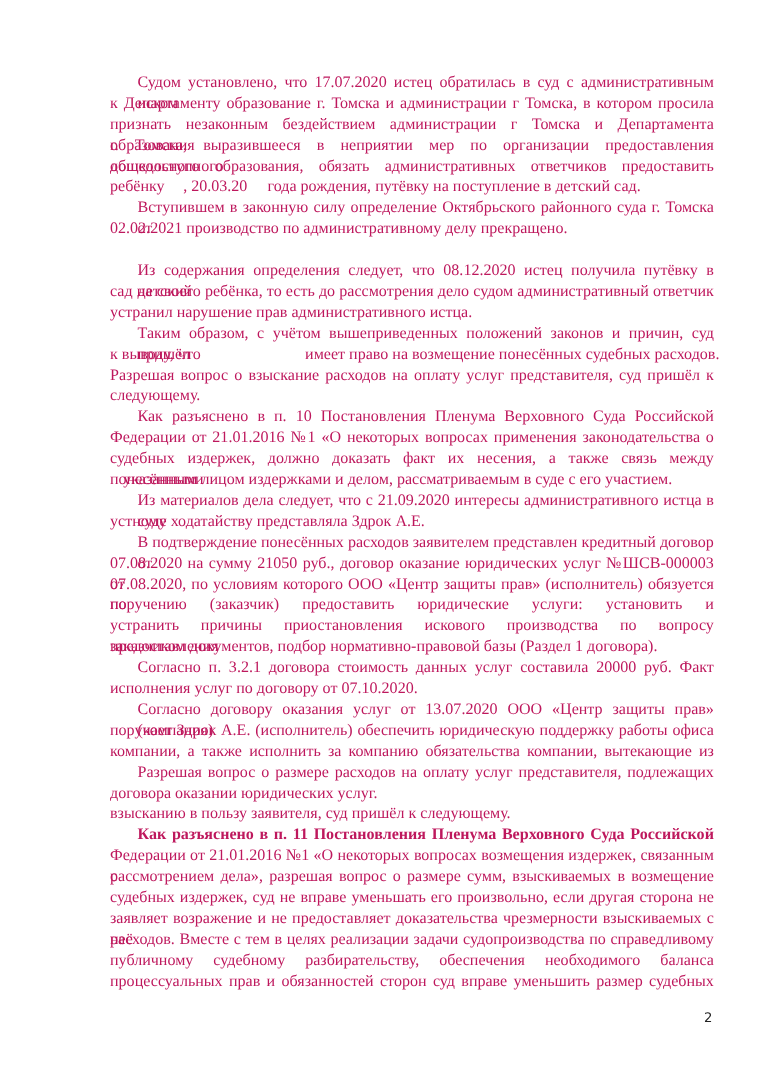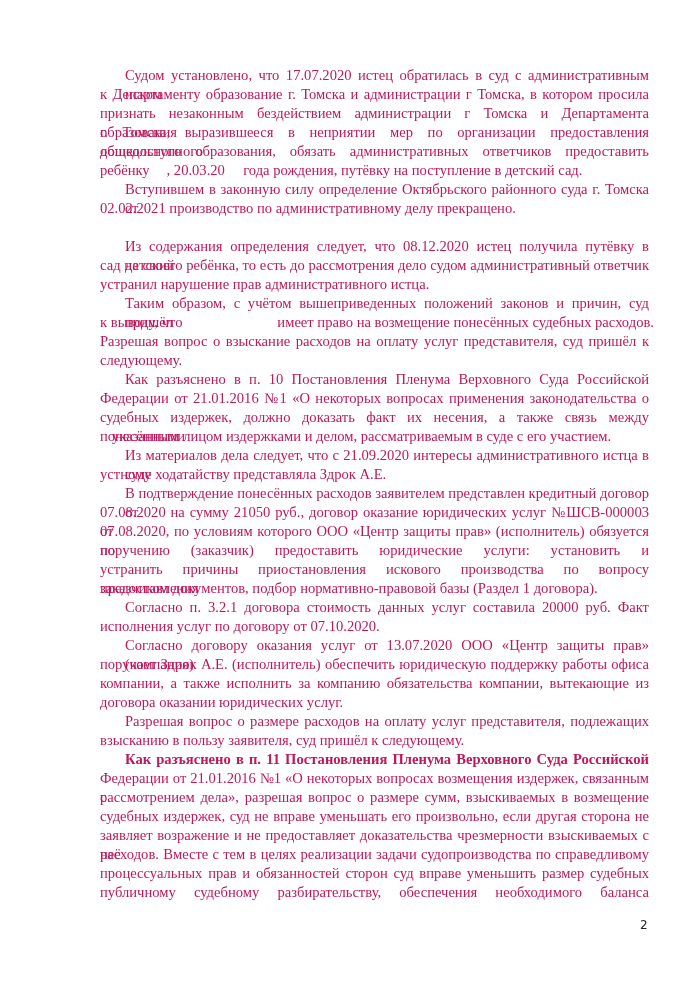--- a/index.html
+++ b/index.html
@@ -47,25 +47,25 @@
     <div class="line just" style="white-space: normal;">07.08.2020 на сумму 21050 руб., договор оказание юридических услуг №ШСВ-000003 от</div>
     <div class="line just" style="white-space: normal;">07.08.2020, по условиям которого ООО «Центр защиты прав» (исполнитель) обязуется по</div>
     <div class="line just" style="white-space: normal;">поручению                              (заказчик) предоставить юридические услуги: установить и</div>
     <div class="line just" style="white-space: normal;">устранить причины приостановления искового производства по вопросу предоставления</div>
     <div class="line" style="white-space: pre;">заказчиком документов, подбор нормативно-правовой базы (Раздел 1 договора).</div>
     <div class="line indent just" style="white-space: normal;">Согласно п. 3.2.1 договора стоимость данных услуг составила 20000 руб. Факт</div>
     <div class="line" style="white-space: pre;">исполнения услуг по договору от 07.10.2020.</div>
     <div class="line indent just" style="white-space: normal;">Согласно договору оказания услуг от 13.07.2020 ООО «Центр защиты прав» (компания)</div>
     <div class="line just" style="white-space: normal;">поручает Здрок А.Е. (исполнитель) обеспечить юридическую поддержку работы офиса</div>
     <div class="line just" style="white-space: normal;">компании, а также исполнить за компанию обязательства компании, вытекающие из</div>
+    <div class="line indent just" style="white-space: normal;">Разрешая вопрос о размере расходов на оплату услуг представителя, подлежащих</div>
     <div class="line" style="white-space: pre;">договора оказании юридических услуг.</div>
-    <div class="line indent just" style="white-space: normal;">Разрешая вопрос о размере расходов на оплату услуг представителя, подлежащих</div>
     <div class="line" style="white-space: pre;">взысканию в пользу заявителя, суд пришёл к следующему.</div>
     <div class="line indent just" style="white-space: normal; font-weight: bold;">Как разъяснено в п. 11 Постановления Пленума Верховного Суда Российской</div>
     <div class="line just" style="white-space: normal;">Федерации от 21.01.2016 №1 «О некоторых вопросах возмещения издержек, связанным с</div>
     <div class="line just" style="white-space: normal;">рассмотрением дела», разрешая вопрос о размере сумм, взыскиваемых в возмещение</div>
     <div class="line just" style="white-space: normal;">судебных издержек, суд не вправе уменьшать его произвольно, если другая сторона не</div>
     <div class="line just" style="white-space: normal;">заявляет возражение и не предоставляет доказательства чрезмерности взыскиваемых с неё</div>
     <div class="line just" style="white-space: normal;">расходов. Вместе с тем в целях реализации задачи судопроизводства по справедливому</div>
+    <div class="line just" style="white-space: normal;">публичному судебному разбирательству, обеспечения необходимого баланса</div>
     <div class="line just" style="white-space: normal;">процессуальных прав и обязанностей сторон суд вправе уменьшить размер судебных</div>
-    <div class="line just" style="white-space: normal;">публичному судебному разбирательству, обеспечения необходимого баланса</div>
   </div>
 <div class="page-number">2</div>
 
 </body></html>

